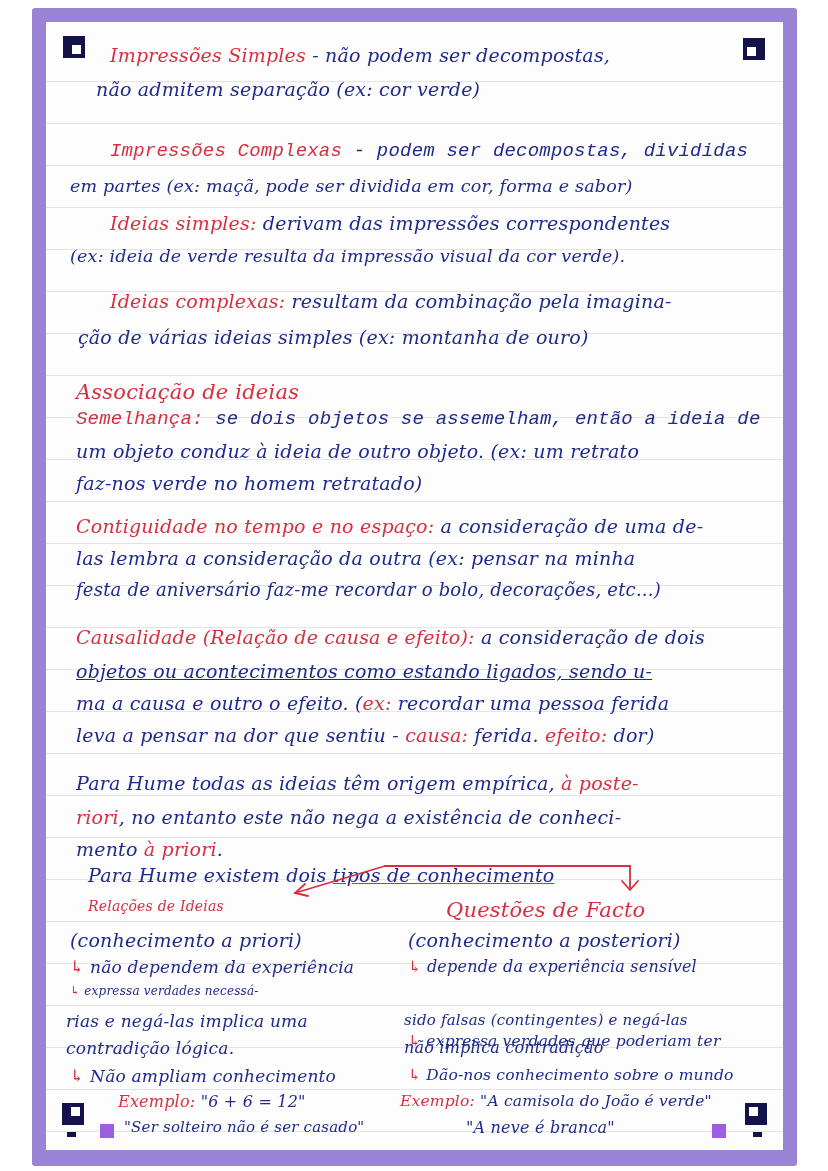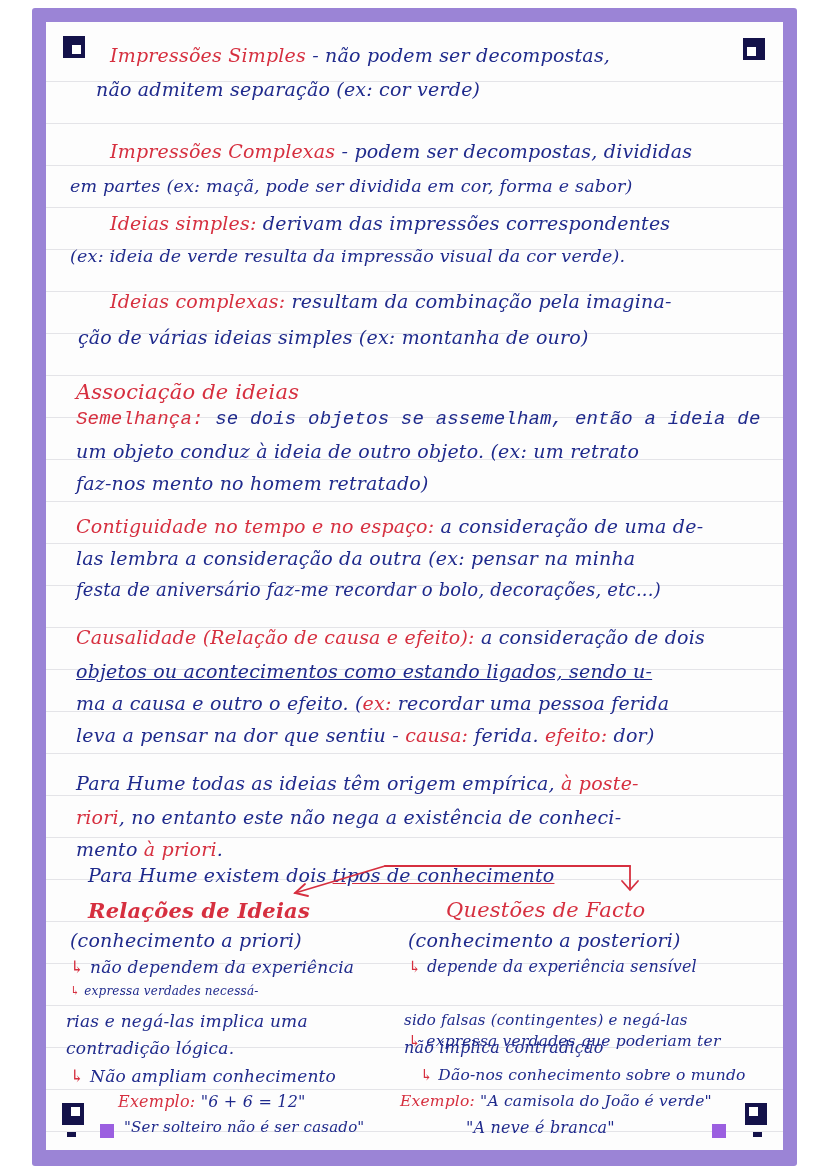--- a/index.html
+++ b/index.html
@@ -53,21 +53,21 @@
 <div class="corner c-br"></div>
 <div class="dash" style="left:753px;top:1132px;"></div>
 <div class="sq" style="left:712px;top:1124px;"></div>
 
 <div class="line" style="left:110px;top:44px;">
   <span class="red">Impressões Simples</span>
   <span>- não podem ser decompostas,</span>
 </div>
 <div class="line" style="left:96px;top:78px;">não admitem separação (ex: cor verde)</div>
 
-<div class="line" style="left:110px;top:140px;">
+<div class="line" style="left:110px;top:140px;font-family:Liberation Mono, monospace;">
   <span class="red">Impressões Complexas</span>
   <span>- podem ser decompostas, divididas</span>
 </div>
 <div class="line" style="left:70px;top:176px;font-size:17.5px;">em partes (ex: maçã, pode ser dividida em cor, forma e sabor)</div>
 
 <div class="line" style="left:110px;top:212px;">
   <span class="red">Ideias simples:</span>
   <span>derivam das impressões correspondentes</span>
 </div>
 <div class="line" style="left:70px;top:246px;font-size:17.5px;">(ex: ideia de verde resulta da impressão visual da cor verde).</div>
@@ -77,21 +77,21 @@
   <span>resultam da combinação pela imagina-</span>
 </div>
 <div class="line" style="left:78px;top:326px;">ção de várias ideias simples (ex: montanha de ouro)</div>
 
 <div class="line red" style="left:76px;top:380px;font-size:21px;">Associação de ideias</div>
 <div class="line" style="left:76px;top:408px;font-family:Liberation Mono, monospace;">
   <span class="red">Semelhança:</span>
   <span>se dois objetos se assemelham, então a ideia de</span>
 </div>
 <div class="line" style="left:76px;top:440px;">um objeto conduz à ideia de outro objeto. (ex: um retrato</div>
-<div class="line" style="left:76px;top:472px;">faz-nos mento no homem retratado)</div>
+<div class="line" style="left:76px;top:472px;">faz-nos verde no homem retratado)</div>
 
 <div class="line" style="left:76px;top:515px;">
   <span class="red">Contiguidade no tempo e no espaço:</span>
   <span>a consideração de uma de-</span>
 </div>
 <div class="line" style="left:76px;top:547px;text-align:right;">las lembra a consideração da outra (ex: pensar na minha</div>
 <div class="line" style="left:76px;top:579px;font-size:18px;">festa de aniversário faz-me recordar o bolo, decorações, etc...)</div>
 
 <div class="line" style="left:76px;top:626px;">
   <span class="red">Causalidade (Relação de causa e efeito):</span>
@@ -121,21 +121,21 @@
 <svg class="arrow-svg" width="828" height="1171">
   <g stroke="#d62f3f" stroke-width="1.8" fill="none" stroke-linecap="round">
     <line x1="385" y1="866" x2="630" y2="866"></line>
     <line x1="385" y1="866" x2="295" y2="893"></line>
     <polyline points="305,884 295,893 308,896"></polyline>
     <line x1="630" y1="866" x2="630" y2="888"></line>
     <polyline points="622,881 630,890 638,881"></polyline>
   </g>
 </svg>
 
-<div class="line red" style="left:88px;top:898px;font-size:21px;font-weight:bold;">Relações de Ideias</div>
+<div class="line red" style="left:88px;top:898px;font-size:14px;">Relações de Ideias</div>
 <div class="line" style="left:70px;top:929px;">(conhecimento a priori)</div>
 <div class="line" style="left:70px;top:957px;font-size:17px;">
   <span class="red">↳</span> <span>não dependem da experiência</span>
 </div>
 <div class="line" style="left:70px;top:984px;font-size:12px;">
   <span class="red">↳</span> <span>expressa verdades necessá-</span>
 </div>
 <div class="line" style="left:66px;top:1011px;font-size:17px;">rias e negá-las implica uma</div>
 <div class="line" style="left:66px;top:1038px;font-size:17px;">contradição lógica.</div>
 <div class="line" style="left:70px;top:1066px;font-size:17px;">
@@ -149,19 +149,19 @@
 <div class="line red" style="left:446px;top:898px;font-size:21px;">Questões de Facto</div>
 <div class="line" style="left:408px;top:929px;">(conhecimento a posteriori)</div>
 <div class="line" style="left:408px;top:957px;font-size:16px;">
   <span class="red">↳</span> <span>depende da experiência sensível</span>
 </div>
 <div class="line" style="left:408px;top:1032px;font-size:15.5px;">
   <span class="red">↳</span> <span>expressa verdades que poderiam ter</span>
 </div>
 <div class="line" style="left:404px;top:1011px;font-size:15px;">sido falsas (contingentes) e negá-las</div>
 <div class="line" style="left:404px;top:1038px;font-size:16px;">não implica contradição</div>
-<div class="line" style="left:420px;top:1066px;font-size:15.5px;">
+<div class="line" style="left:408px;top:1066px;font-size:15.5px;">
   <span class="red">↳</span> <span>Dão-nos conhecimento sobre o mundo</span>
 </div>
 <div class="line" style="left:400px;top:1092px;font-size:15.5px;">
   <span class="red">Exemplo:</span> <span>"A camisola do João é verde"</span>
 </div>
 <div class="line" style="left:466px;top:1118px;font-size:16px;">"A neve é branca"</div>
 
 </body></html>

